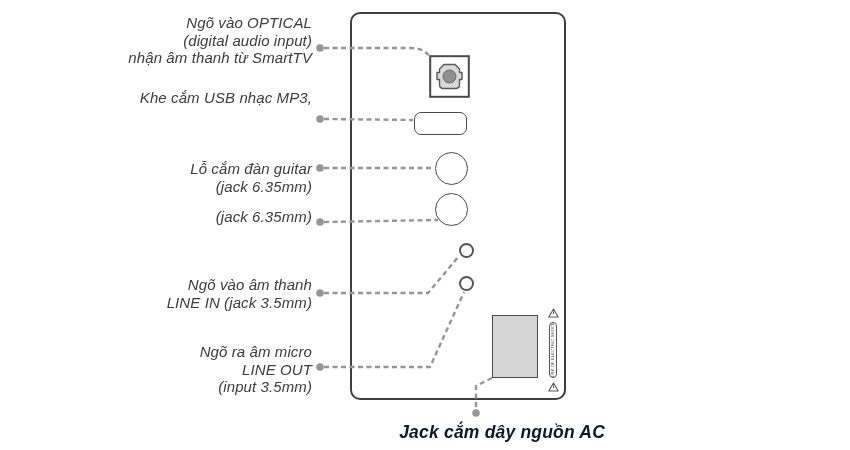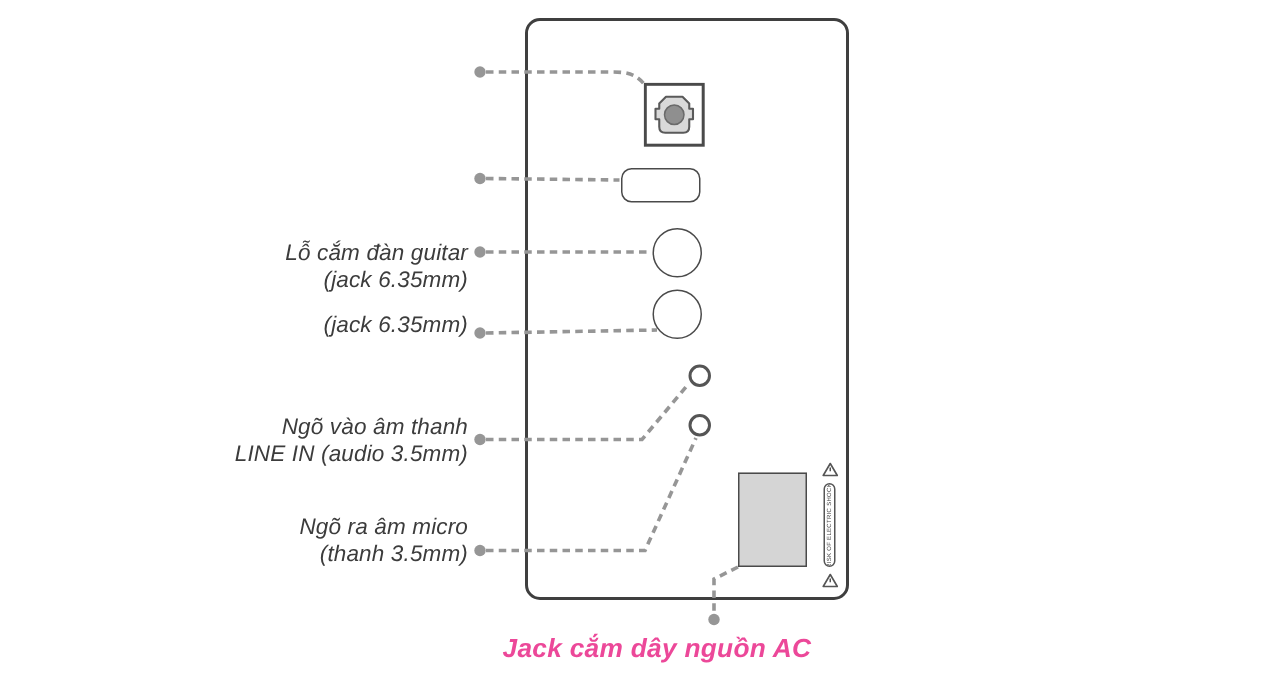--- a/index.html
+++ b/index.html
@@ -55,22 +55,22 @@
   .warn-pill{
     width:8px;height:56px;box-sizing:border-box;border:1px solid #555;border-radius:4px;
     display:flex;align-items:center;justify-content:center;overflow:hidden;background:#fff;
   }
   .warn-pill span{
     writing-mode:vertical-rl;transform:rotate(180deg);
     font-size:4px;line-height:4px;color:#444;letter-spacing:.2px;white-space:nowrap;
   }
   
   .bottom-caption{
-    position:absolute;left:335px;top:422px;width:270px;text-align:left;
-    font-size:17.5px;font-weight:bold;font-style:italic;color:#ec4899;letter-spacing:.2px;
+    position:absolute;left:335px;top:422px;width:270px;text-align:right;
+    font-size:17.5px;font-weight:bold;font-style:italic;color:#0f172a;letter-spacing:.2px;
   }
 </style>
 </head>
 <body>
 
 <div class="stage">
 
   <svg class="leaders" width="850" height="450" viewBox="0 0 850 450">
     <path class="leader" d="M324,48 L408,48 C420,48 425,50 431,58"></path>
     <path class="leader" d="M324,119 L413,120"></path>
@@ -81,36 +81,43 @@
     <path class="leader" d="M492,378 L476,386 L476,408"></path>
     <circle class="leader-dot" cx="320" cy="48" r="3.8"></circle>
     <circle class="leader-dot" cx="320" cy="119" r="3.8"></circle>
     <circle class="leader-dot" cx="320" cy="168" r="3.8"></circle>
     <circle class="leader-dot" cx="320" cy="222" r="3.8"></circle>
     <circle class="leader-dot" cx="320" cy="293" r="3.8"></circle>
     <circle class="leader-dot" cx="320" cy="367" r="3.8"></circle>
     <circle class="leader-dot" cx="476" cy="413" r="3.8"></circle>
   </svg>
 
+  <div class="callout" style="top:14px">
+    <div>Ngõ vào OPTICAL</div>
+    <div>(digital audio input)</div>
+    <div>nhận âm thanh từ SmartTV</div>
+  </div>
   <div class="callout" style="top:89px">
+    <div>Khe cắm USB nhạc MP3,</div>
   </div>
   <div class="callout" style="top:160px">
     <div>Lỗ cắm đàn guitar</div>
     <div>(jack 6.35mm)</div>
   </div>
   <div class="callout" style="top:208px">
     <div>(jack 6.35mm)</div>
   </div>
   <div class="callout" style="top:276px">
     <div>Ngõ vào âm thanh</div>
-    <div>LINE IN (audio 3.5mm)</div>
+    <div>LINE IN (jack 3.5mm)</div>
   </div>
   <div class="callout" style="top:343px">
     <div>Ngõ ra âm micro</div>
-    <div>(thanh 3.5mm)</div>
+    <div>LINE OUT</div>
+    <div>(input 3.5mm)</div>
   </div>
 
   <div class="panel"></div>
 
   <svg class="optical-conn" viewBox="0 0 41 43">
     <rect x="1.2" y="1.2" width="38.6" height="40.6" fill="#ffffff" stroke="#4a4a4a" stroke-width="2"></rect>
     <path d="M15,9.5 L26,9.5 L30.5,14 L30.5,17.5 L33,17.5 L33,24.5 L30.5,24.5 L30.5,29.5
              Q30.5,33.5 26.5,33.5 L14.5,33.5 Q10.5,33.5 10.5,29.5 L10.5,24.5 L8,24.5 L8,17.5
              L10.5,17.5 L10.5,14 Z" fill="#d9d9d9" stroke="#5a5a5a" stroke-width="1.4" stroke-linejoin="round"></path>
     <circle cx="20.5" cy="21.5" r="6.5" fill="#8f8f8f" stroke="#6a6a6a" stroke-width="1"></circle>

